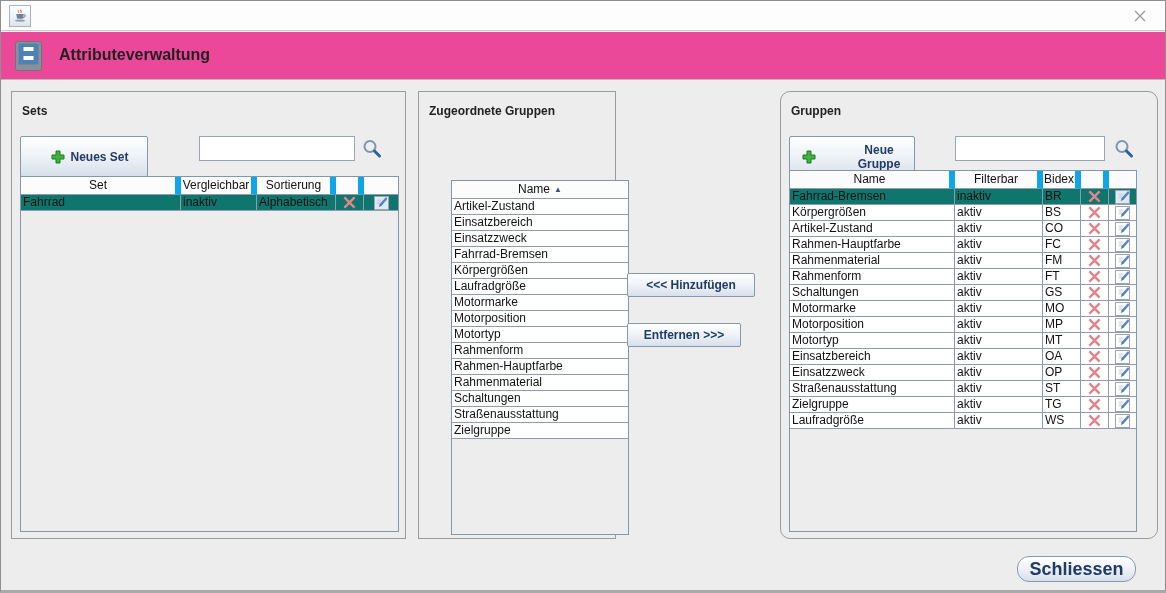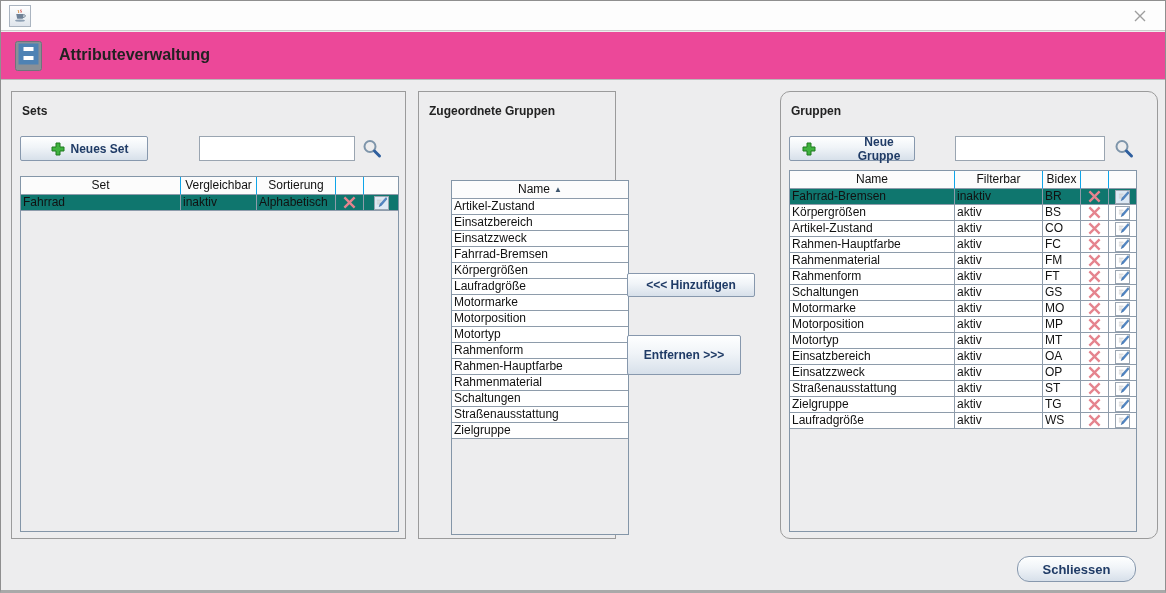--- a/index.html
+++ b/index.html
@@ -40,21 +40,21 @@
   #assigned-panel{ left:417px; top:90px; width:198px; height:448px; }
   #groups-panel  { left:779px; top:90px; width:378px; height:448px;border-radius:10px; }
   
   .swing-btn {
     font-family:"Liberation Sans", sans-serif;
     background:linear-gradient(180deg,#feffff 0%,#f0f4f8 45%,#d7e0ea 100%);
     border:1px solid #8798ad; border-radius:2px;
     color:#1f3b66; font-weight:bold; font-size:12px;
     display:flex; align-items:center; justify-content:center; gap:5px; cursor:default;
   }
-  .new-btn  { position:absolute; left:8px; top:44px; height:25px;padding-left:12px; }
+  .new-btn  { position:absolute; left:8px; top:44px; height:41px;padding-left:12px; }
   #sets-panel .new-btn { width:128px; }
   #groups-panel .new-btn { width:126px;gap:28px; }
   .search-input {
     position:absolute; top:44px; height:25px; border:1px solid #9aa5b1;
     background:#fff; font-size:12px; padding:0 4px; font-family:"Liberation Sans", sans-serif;
   }
   #sets-panel .search-input   { left:187px; width:156px; }
   #groups-panel .search-input { left:174px; width:150px; }
   .search-icon { position:absolute; top:46px; }
   #sets-panel .search-icon   { left:349px; }
@@ -65,42 +65,42 @@
   }
   #sets-panel .scrollpane     { left:8px;  top:84px; width:379px; height:356px; }
   #assigned-panel .scrollpane { left:10px; top:88px; width:178px; height:355px;margin-left:22px; }
   #groups-panel .scrollpane   { left:8px;  top:78px; width:348px; height:362px; }
   .trow { display:grid; width:100%; }
   #sets-panel .trow     { grid-template-columns:160px 76px 79px 28px 1fr; }
   #assigned-panel .trow { grid-template-columns:1fr; }
   #groups-panel .trow   { grid-template-columns:165px 88px 38px 28px 1fr; }
   .thead { height:18px; }
   .hcell {
-    background:#fcfcfc; border-right:1px solid #0ea5e9; border-bottom:1px solid #8e9cab;
+    background:#fcfcfc; border-right:6px solid #0ea5e9; border-bottom:1px solid #8e9cab;
     font-size:12px; color:#111; text-align:center; line-height:17px; overflow:hidden; white-space:nowrap;
   }
   .hcell:last-child { border-right:none; }
   .sort-arrow { font-size:8px; color:#3e566e; vertical-align:1px; margin-left:4px; }
   .body-rows .trow { height:16px; background:transparent; }
   .cell {
     background:#fff; border-right:1px solid #8e9cab; border-bottom:1px solid #8e9cab;
     font-size:12px; color:#111; line-height:15px; padding:0 2px;
     overflow:hidden; white-space:nowrap;
   }
   .cell:last-child { border-right:none; }
   .trow.selected .cell { background:#0f766e; }
   .icon-cell { display:flex; align-items:center; justify-content:center; padding:0; }
   .row-icon { display:inline-flex; line-height:0; }
   .edit-box { background:#fff; border:1px solid #9aa5b1; width:15px; height:14px; display:inline-flex; align-items:center; justify-content:center; }
   .trow.selected .edit-box { background:#dde9f4; }
   
   #add-btn    { position:absolute; left:626px; top:272px; width:128px; height:24px; }
-  #remove-btn { position:absolute; left:626px; top:334px; width:114px; height:40px; }
-  
-  #close-main-btn { position:absolute; left:1016px; top:555px; width:119px; height:26px; font-size:13px;border-radius:12px; }
+  #remove-btn { position:absolute; left:626px; top:322px; width:114px; height:24px; }
+  
+  #close-main-btn { position:absolute; left:1016px; top:555px; width:119px; height:26px; font-size:18px;border-radius:12px; }
 </style>
 </head>
 <body>
 
 <div class="window">
 
   <div class="titlebar">
     <div class="app-icon-btn">
       <svg width="14" height="14" viewBox="0 0 14 14">
         <path d="M5.5 1 C4.5 2 6.5 2.6 5.5 3.9" stroke="#d9822b" stroke-width="1" fill="none"></path>

